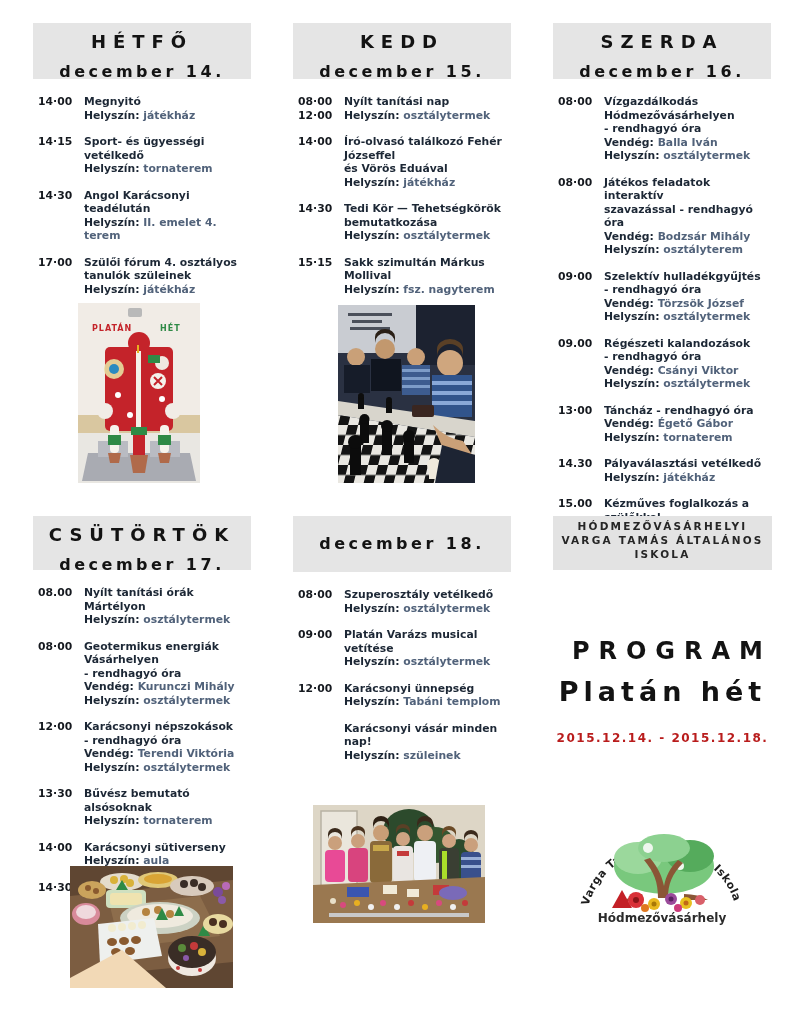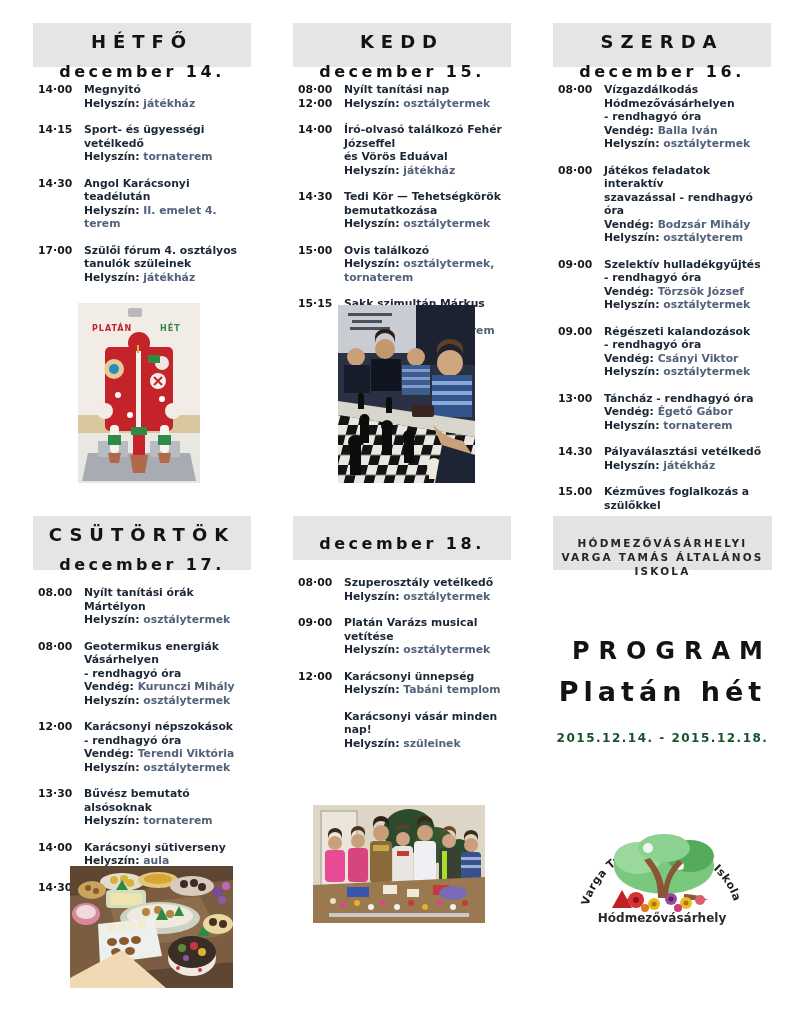--- a/index.html
+++ b/index.html
@@ -1,41 +1,41 @@
 <!DOCTYPE html>
 <html lang="hu"><head>
 <meta charset="utf-8">
 <style>
   html,body{margin:0;padding:0;background:#fff;}
   .page{position:relative;width:811px;height:1011px;background:#ffffff;overflow:hidden;
         font-family:"DejaVu Sans",sans-serif;}
   .day-col{position:absolute;width:218px;}
-  .day-head{background:#e5e5e5;height:44px;box-sizing:border-box;text-align:center;padding-top:8px;}
+  .day-head{background:#e5e5e5;height:56px;box-sizing:border-box;text-align:center;padding-top:8px;}
   .day-name{font-size:18px;font-weight:bold;letter-spacing:7px;color:#131313;line-height:21px;white-space:nowrap;}
   .day-date{font-size:16px;font-weight:bold;letter-spacing:3.5px;color:#131313;margin-top:10px;white-space:nowrap;text-align:center;}
   .events{margin-top:16px;padding-left:5px;}
   .event{display:flex;gap:9px;margin-bottom:13px;font-size:10.8px;font-weight:bold;
          line-height:13.5px;color:#1c2735;}
   .etime{flex:0 0 37px;color:#15191f;white-space:nowrap;}
   .ebody{flex:1;}
   .lbl{color:#1c2735;}
   .val{color:#51627a;}
   .gap-loc{margin-top:9px;}
   .gap-top{margin-top:4px;}
   .photo{position:absolute;line-height:0;}
   .photo svg{display:block;}
   .school-box{position:absolute;left:553px;top:516px;width:219px;height:54px;background:#e3e3e3;
-              box-sizing:border-box;text-align:center;padding-top:20px;}
+              box-sizing:border-box;text-align:center;padding-top:3px;}
   .school-line{font-size:10.5px;font-weight:bold;letter-spacing:2.2px;color:#262626;line-height:14px;white-space:nowrap;}
   .program-title{position:absolute;left:553px;top:637px;width:219px;text-align:right;
                  font-size:24px;font-weight:bold;letter-spacing:9px;color:#131313;white-space:nowrap;}
   .program-sub{position:absolute;left:533px;top:676px;width:259px;text-align:center;
                font-size:27px;font-weight:bold;letter-spacing:5px;color:#131313;white-space:nowrap;}
   .program-dates{position:absolute;left:553px;top:731px;width:219px;text-align:center;
-                 font-size:12px;font-weight:bold;letter-spacing:1.5px;color:#14532d;white-space:nowrap;}
+                 font-size:12px;font-weight:bold;letter-spacing:1.5px;color:#b91c1c;white-space:nowrap;}
 </style>
 </head>
 <body>
 
 <div class="page">
 
   <section class="day-col" style="left:33px;top:23px;">
     <header class="day-head">
       <div class="day-name">HÉTFŐ</div>
       <div class="day-date">december 14.</div>
@@ -108,29 +108,20 @@
           </div>
         </div>
         <div class="event">
           <div class="etime">
             <div>14·30</div>
           </div>
           <div class="ebody">
             <div class="eline">Tedi Kör — Tehetségkörök</div>
             <div class="eline">bemutatkozása</div>
             <div class="eline"><span class="lbl">Helyszín:</span> <span class="val">osztálytermek</span></div>
-          </div>
-        </div>
-        <div class="event">
-          <div class="etime">
-            <div>15·00</div>
-          </div>
-          <div class="ebody">
-            <div class="eline">Ovis találkozó</div>
-            <div class="eline"><span class="lbl">Helyszín:</span> <span class="val">osztálytermek, tornaterem</span></div>
           </div>
         </div>
         <div class="event">
           <div class="etime">
             <div>15·15</div>
           </div>
           <div class="ebody">
             <div class="eline">Sakk szimultán Márkus Mollival</div>
             <div class="eline"><span class="lbl">Helyszín:</span> <span class="val">fsz. nagyterem</span></div>
           </div>

